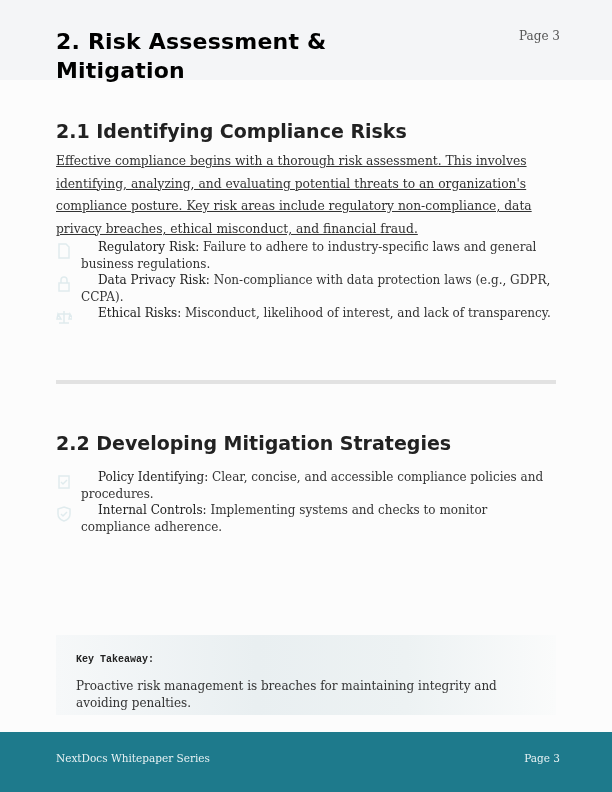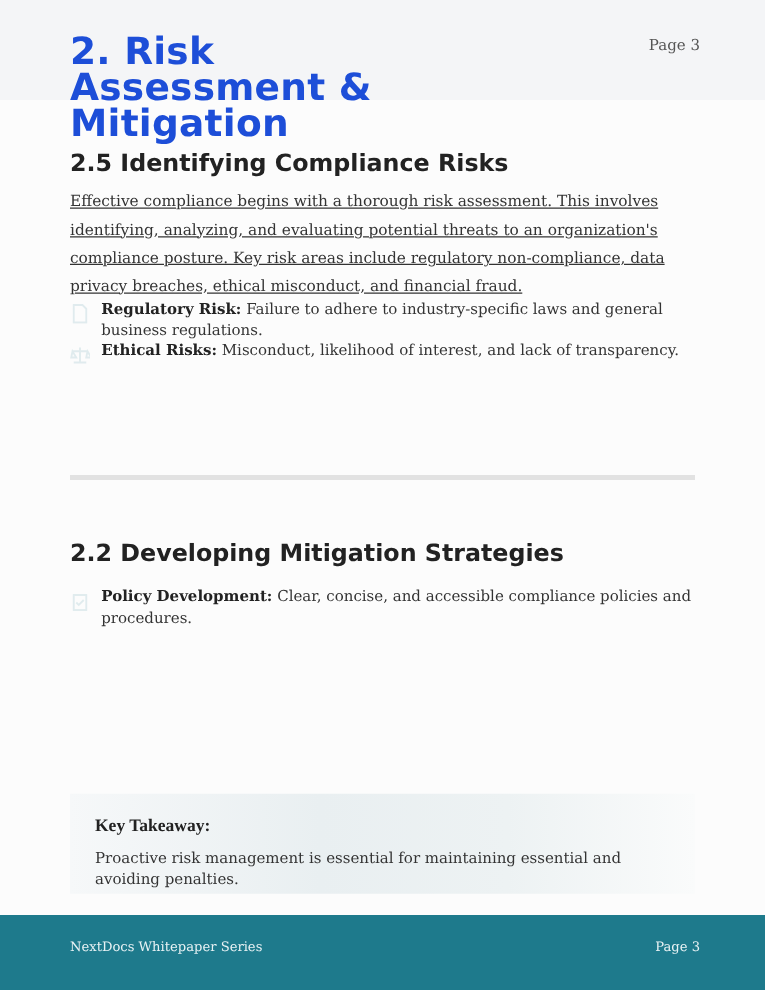--- a/index.html
+++ b/index.html
@@ -1,77 +1,91 @@
 <!DOCTYPE html>
 <html><head>
 <meta charset="utf-8">
 <style>
   html, body { margin:0; padding:0; }
   body { width:612px; height:792px; position:relative; background:#fcfcfc; overflow:hidden; font-family:"DejaVu Serif", serif; color:#333; }
   .header { position:absolute; left:0; top:0; width:612px; height:80px; background:#f4f5f7; }
-  .chapter-title { position:absolute; left:56px; top:27px; width:320px; font-family:"DejaVu Sans", sans-serif; font-weight:bold; font-size:30px; line-height:29px; color:#1d4ed8; margin:0; letter-spacing:0.2px; }
+  .chapter-title { position:absolute; left:56px; top:27px; width:320px; font-family:"DejaVu Sans", sans-serif; font-weight:bold; font-size:22px; line-height:29px; color:#000000; margin:0; letter-spacing:0.2px; }
   .page-top { position:absolute; right:52px; top:29px; font-size:12px; color:#555; }
   .content { position:absolute; left:56px; top:118px; width:500px; }
   h2 { font-family:"DejaVu Sans", sans-serif; font-weight:bold; font-size:19px; color:#222; margin:0; line-height:26px; }
   p.para { font-size:12.3px; line-height:22.5px; margin:6px 0 0 0; color:#333;text-decoration:underline; }
   ul { list-style:none; margin:0; padding:0; }
   li { position:relative; padding-left:25px; font-size:12px; line-height:16.5px; margin:0 0 0 0; min-height:32px; }
   li .ic { position:absolute; left:0; top:4px; width:16px; height:16px; opacity:0.12; }
-  li b { font-weight:bold; color:#222; }
+  li b { font-weight:normal; color:#222;margin-left:17px; }
   .divider { position:absolute; left:56px; top:380px; width:500px; height:4px; background:#e2e2e2; }
   .takeaway { position:absolute; left:56px; top:635px; width:500px; height:80px; background:linear-gradient(90deg, #f6f8f9 0%, #e9eff1 40%, #edf2f3 70%, #fafbfb 100%); }
-  .takeaway h3 { font-family:Liberation Serif, serif; font-weight:bold; font-size:14px; color:#222; margin:0; position:absolute; left:20px; top:19px; }
+  .takeaway h3 { font-family:Liberation Mono, monospace; font-weight:bold; font-size:10px; color:#222; margin:0; position:absolute; left:20px; top:19px; }
   .takeaway p { position:absolute; left:20px; top:43px; width:440px; margin:0; font-size:12px; line-height:17px; color:#333; }
   .footer { position:absolute; left:0; top:732px; width:612px; height:68px; background:#1e7a8c; color:#e8f2f4; font-size:10.5px; }
   .footer .left { position:absolute; left:56px; top:20px; }
   .footer .right { position:absolute; right:52px; top:20px; }
 </style>
 </head>
 <body>
 
 <div class="header">
   <h1 class="chapter-title">2. Risk Assessment &amp; Mitigation</h1>
   <span class="page-top">Page 3</span>
 </div>
 
 <div class="content">
-  <h2>2.5 Identifying Compliance Risks</h2>
+  <h2>2.1 Identifying Compliance Risks</h2>
   <p class="para">Effective compliance begins with a thorough risk assessment. This involves identifying, analyzing, and evaluating potential threats to an organization's compliance posture. Key risk areas include regulatory non-compliance, data privacy breaches, ethical misconduct, and financial fraud.</p>
   <ul style="margin-top:-1px;">
     <li>
       <svg class="ic" viewBox="0 0 16 16">
           <path d="M3 1h7l3 3v11H3z" fill="none" stroke="#1e7a8c" stroke-width="1.5"></path>
         </svg>
       <b>Regulatory Risk:</b><span> Failure to adhere to industry-specific laws and general business regulations.</span>
+    </li>
+    <li>
+      <svg class="ic" viewBox="0 0 16 16">
+          <rect x="3" y="7" width="10" height="8" fill="none" stroke="#1e7a8c" stroke-width="1.5"></rect>
+          <path d="M5 7V4a3 3 0 016 0v3" fill="none" stroke="#1e7a8c" stroke-width="1.5"></path>
+        </svg>
+      <b>Data Privacy Risk:</b><span> Non-compliance with data protection laws (e.g., GDPR, CCPA).</span>
     </li>
     <li>
       <svg class="ic" viewBox="0 0 16 16">
           <path d="M8 2v12M3 14h10M2 5h12M2 5l-1 5h4zM14 5l-1 5h4z" fill="none" stroke="#1e7a8c" stroke-width="1.5"></path>
         </svg>
       <b>Ethical Risks:</b><span> Misconduct, likelihood of interest, and lack of transparency.</span>
     </li>
   </ul>
 </div>
 
 <div class="divider"></div>
 
 <div class="content" style="top:430px;">
   <h2>2.2 Developing Mitigation Strategies</h2>
   <ul style="margin-top:13px;">
     <li>
       <svg class="ic" viewBox="0 0 16 16">
           <rect x="3" y="3" width="10" height="12" fill="none" stroke="#1e7a8c" stroke-width="1.5"></rect>
           <path d="M5 9l2 2 4-4" fill="none" stroke="#1e7a8c" stroke-width="1.5"></path>
         </svg>
-      <b>Policy Development:</b><span> Clear, concise, and accessible compliance policies and procedures.</span>
+      <b>Policy Identifying:</b><span> Clear, concise, and accessible compliance policies and procedures.</span>
+    </li>
+    <li>
+      <svg class="ic" viewBox="0 0 16 16">
+          <path d="M8 1l6 2v5c0 4-3 6-6 7-3-1-6-3-6-7V3z" fill="none" stroke="#1e7a8c" stroke-width="1.5"></path>
+          <path d="M5 8l2 2 4-4" fill="none" stroke="#1e7a8c" stroke-width="1.5"></path>
+        </svg>
+      <b>Internal Controls:</b><span> Implementing systems and checks to monitor compliance adherence.</span>
     </li>
   </ul>
 </div>
 
 <div class="takeaway">
   <h3>Key Takeaway:</h3>
-  <p>Proactive risk management is essential for maintaining essential and avoiding penalties.</p>
+  <p>Proactive risk management is breaches for maintaining integrity and avoiding penalties.</p>
 </div>
 
 <div class="footer">
   <span class="left">NextDocs Whitepaper Series</span>
   <span class="right">Page 3</span>
 </div>
 
 </body></html>

